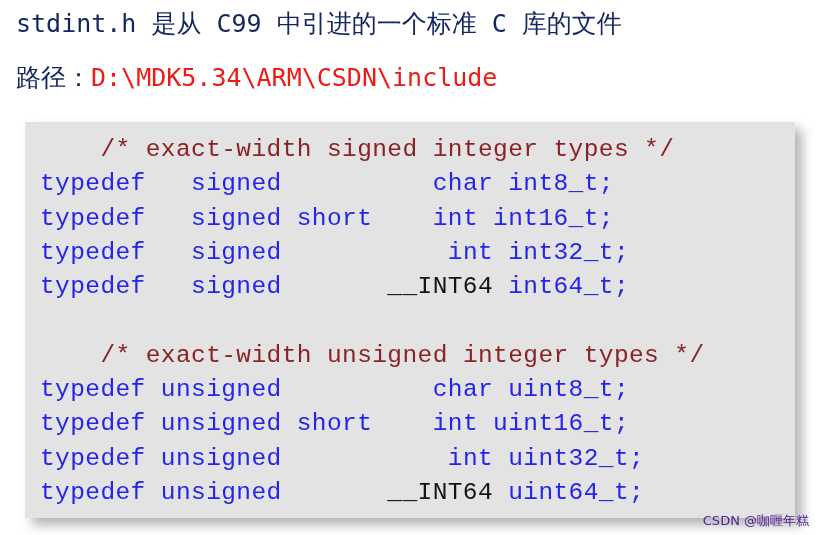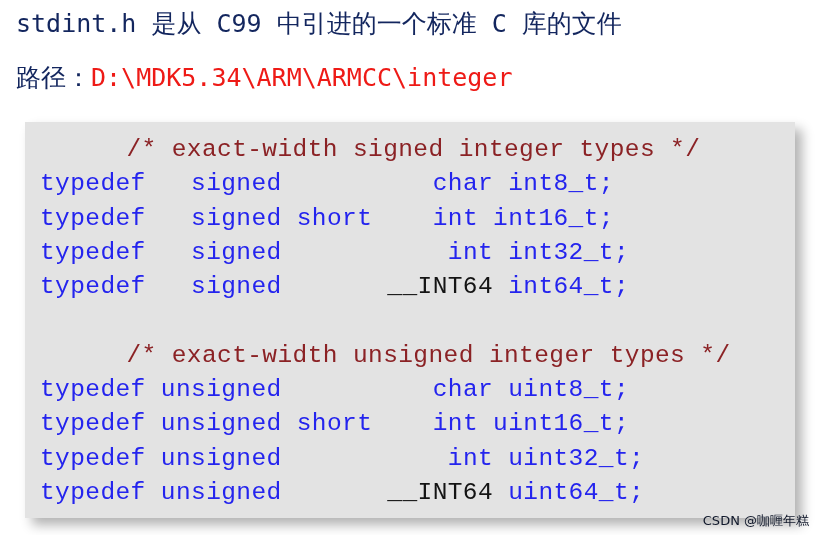--- a/index.html
+++ b/index.html
@@ -37,40 +37,40 @@
   #code-body{
     position:absolute;
     left:15px; top:11px;
     font-family:"Liberation Mono","DejaVu Sans Mono",monospace;
     font-size:24.5px;
     line-height:34.3px;
     white-space:pre;
     letter-spacing:0.4px;
   }
   .ln{ display:block; height:34.3px; }
-  .cmt{ color:#8b2225;margin-left:26px; }
+  .cmt{ color:#8b2225; }
   .kw { color:#2424ee; }
   .plain{ color:#141414; }
   .blank{ color:transparent; }
 
   
   #watermark{
     position:absolute;
     right:10px; bottom:5px;
     font-family:"DejaVu Sans","Liberation Sans",sans-serif;
     font-size:13px;
-    color:#0f172a;
+    color:#4c1d95;
     white-space:pre;
     z-index:5;
   }
 </style>
 </head>
 <body>
 
 <div class="hdr" id="hdr-line1">stdint.h 是从 C99 中引进的一个标准 C 库的文件</div>
 
-<div class="hdr" id="hdr-line2"><span>路径：</span><span class="path-val">D:\MDK5.34\ARM\ARMCC\integer</span></div>
+<div class="hdr" id="hdr-line2"><span>路径：</span><span class="path-val">D:\MDK5.34\ARM\CSDN\include</span></div>
 
 <div id="code-panel">
   <div id="code-body" style="color: rgb(20, 20, 20);"><span class="ln"><span>    </span><span class="cmt" style="color: rgb(139, 34, 37);">/* exact-width signed integer types */</span></span><span class="ln"><span class="kw" style="color: rgb(36, 36, 238);">typedef   signed</span><span>          </span><span class="kw" style="color: rgb(36, 36, 238);">char int8_t;</span></span><span class="ln"><span class="kw" style="color: rgb(36, 36, 238);">typedef   signed short</span><span>    </span><span class="kw" style="color: rgb(36, 36, 238);">int int16_t;</span></span><span class="ln"><span class="kw" style="color: rgb(36, 36, 238);">typedef   signed</span><span>           </span><span class="kw" style="color: rgb(36, 36, 238);">int int32_t;</span></span><span class="ln"><span class="kw" style="color: rgb(36, 36, 238);">typedef   signed</span><span>       </span><span class="plain" style="color: rgb(20, 20, 20);">__INT64 </span><span class="kw" style="color: rgb(36, 36, 238);">int64_t;</span></span><span class="ln"><span class="blank"> </span></span><span class="ln"><span>    </span><span class="cmt" style="color: rgb(139, 34, 37);">/* exact-width unsigned integer types */</span></span><span class="ln"><span class="kw" style="color: rgb(36, 36, 238);">typedef unsigned</span><span>          </span><span class="kw" style="color: rgb(36, 36, 238);">char uint8_t;</span></span><span class="ln"><span class="kw" style="color: rgb(36, 36, 238);">typedef unsigned short</span><span>    </span><span class="kw" style="color: rgb(36, 36, 238);">int uint16_t;</span></span><span class="ln"><span class="kw" style="color: rgb(36, 36, 238);">typedef unsigned</span><span>           </span><span class="kw" style="color: rgb(36, 36, 238);">int uint32_t;</span></span><span class="ln"><span class="kw" style="color: rgb(36, 36, 238);">typedef unsigned</span><span>       </span><span class="plain" style="color: rgb(20, 20, 20);">__INT64 </span><span class="kw" style="color: rgb(36, 36, 238);">uint64_t;</span></span></div>
 </div>
 
 <div id="watermark">CSDN @咖喱年糕</div>
 
 </body></html>

